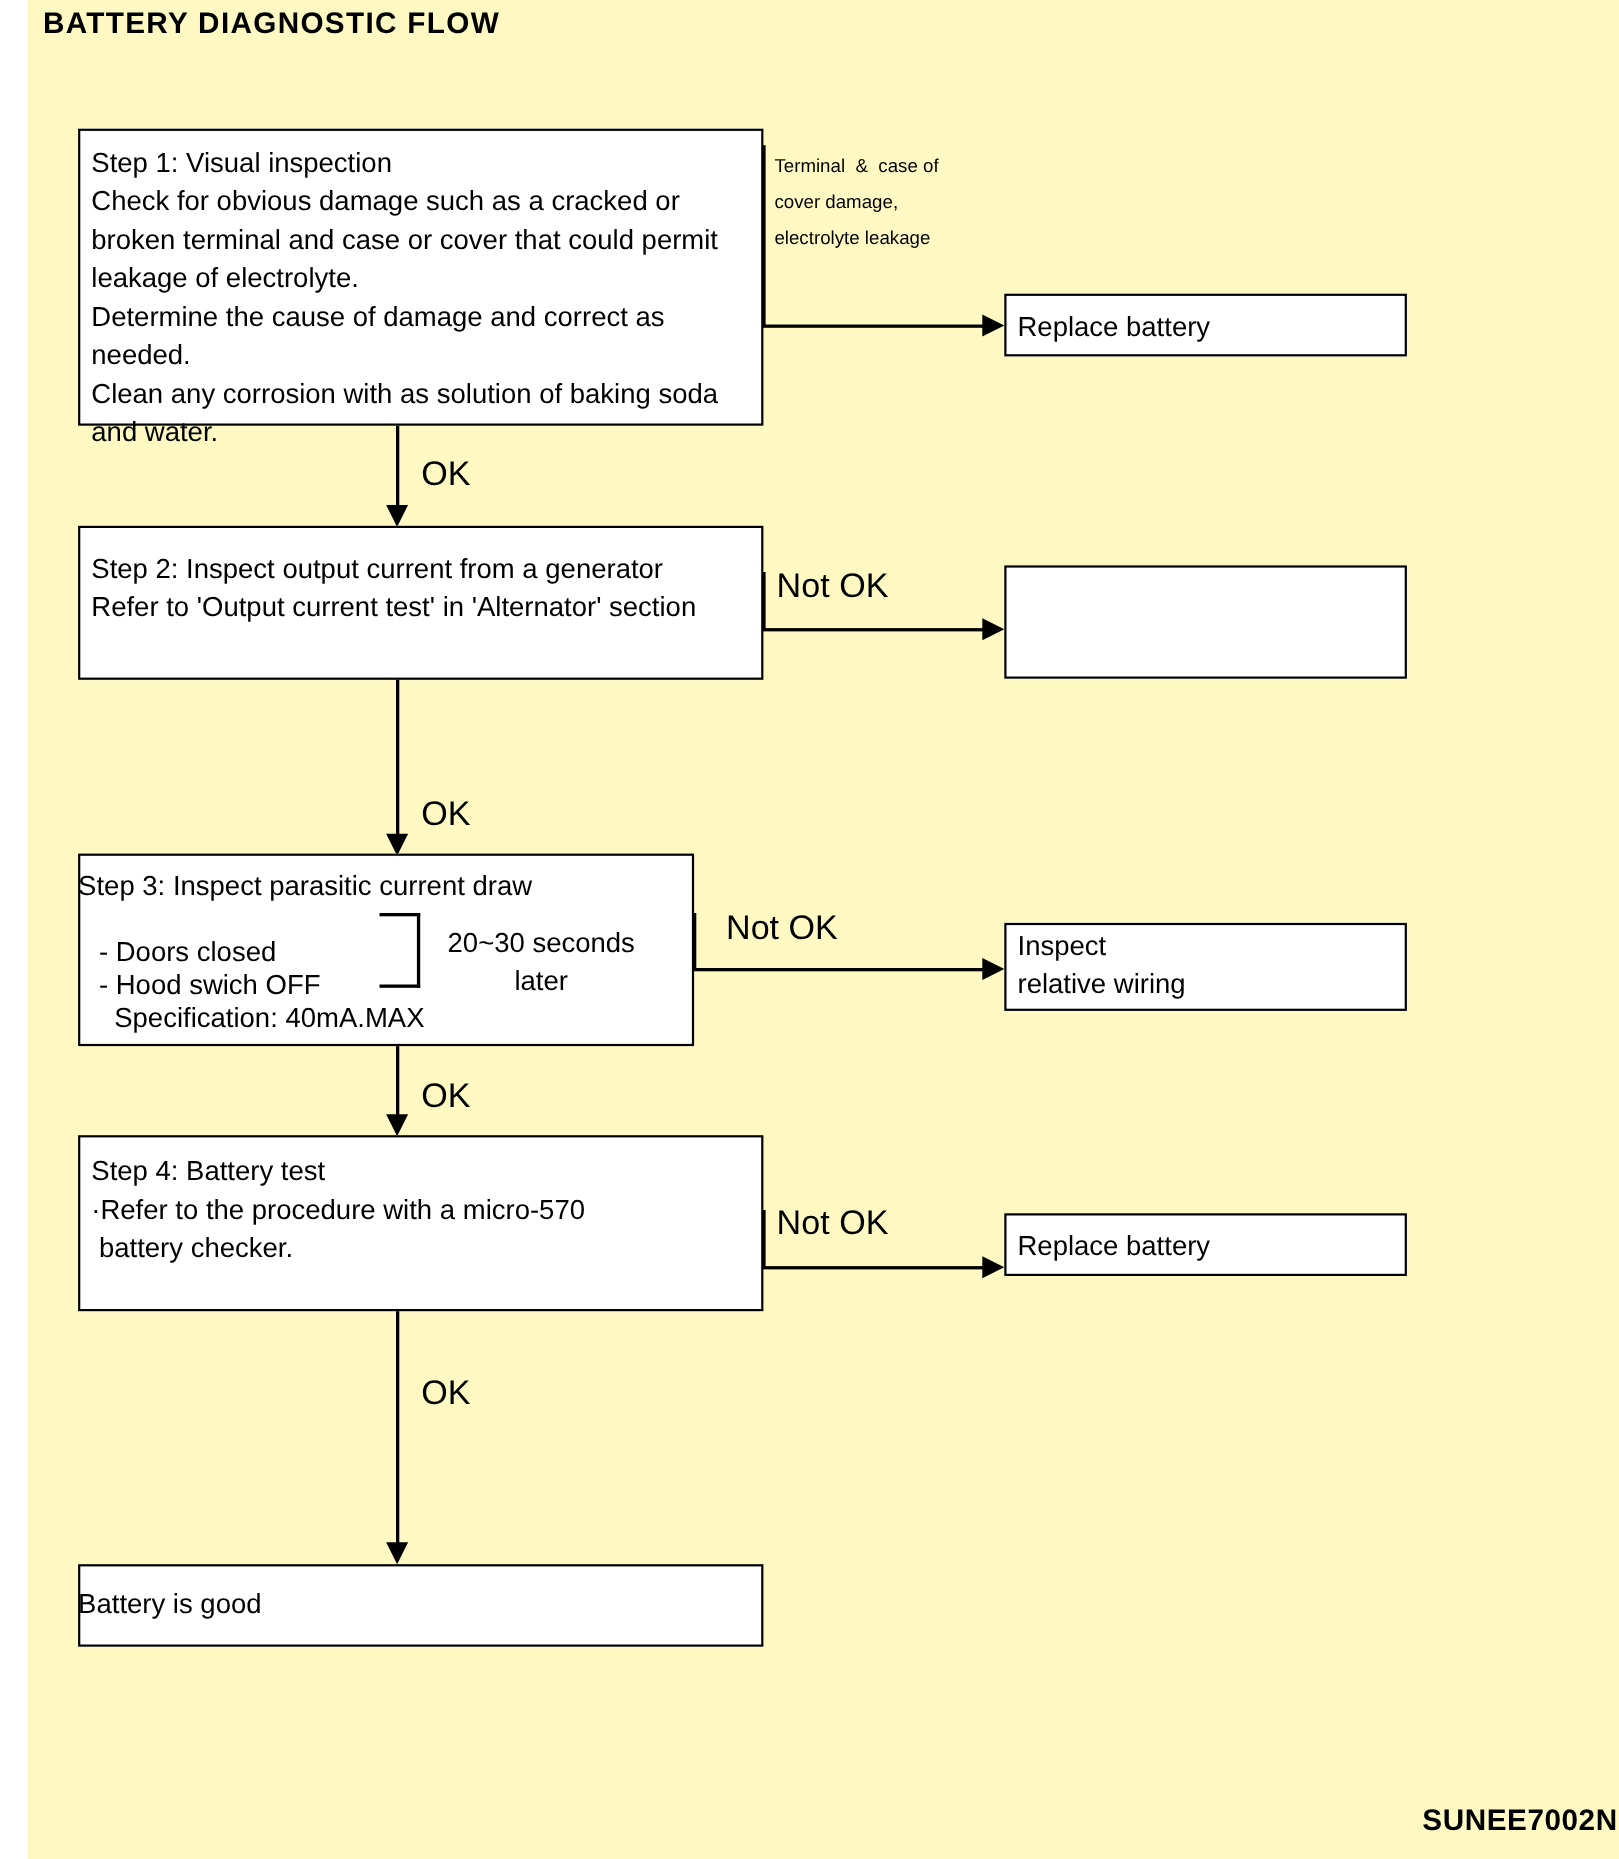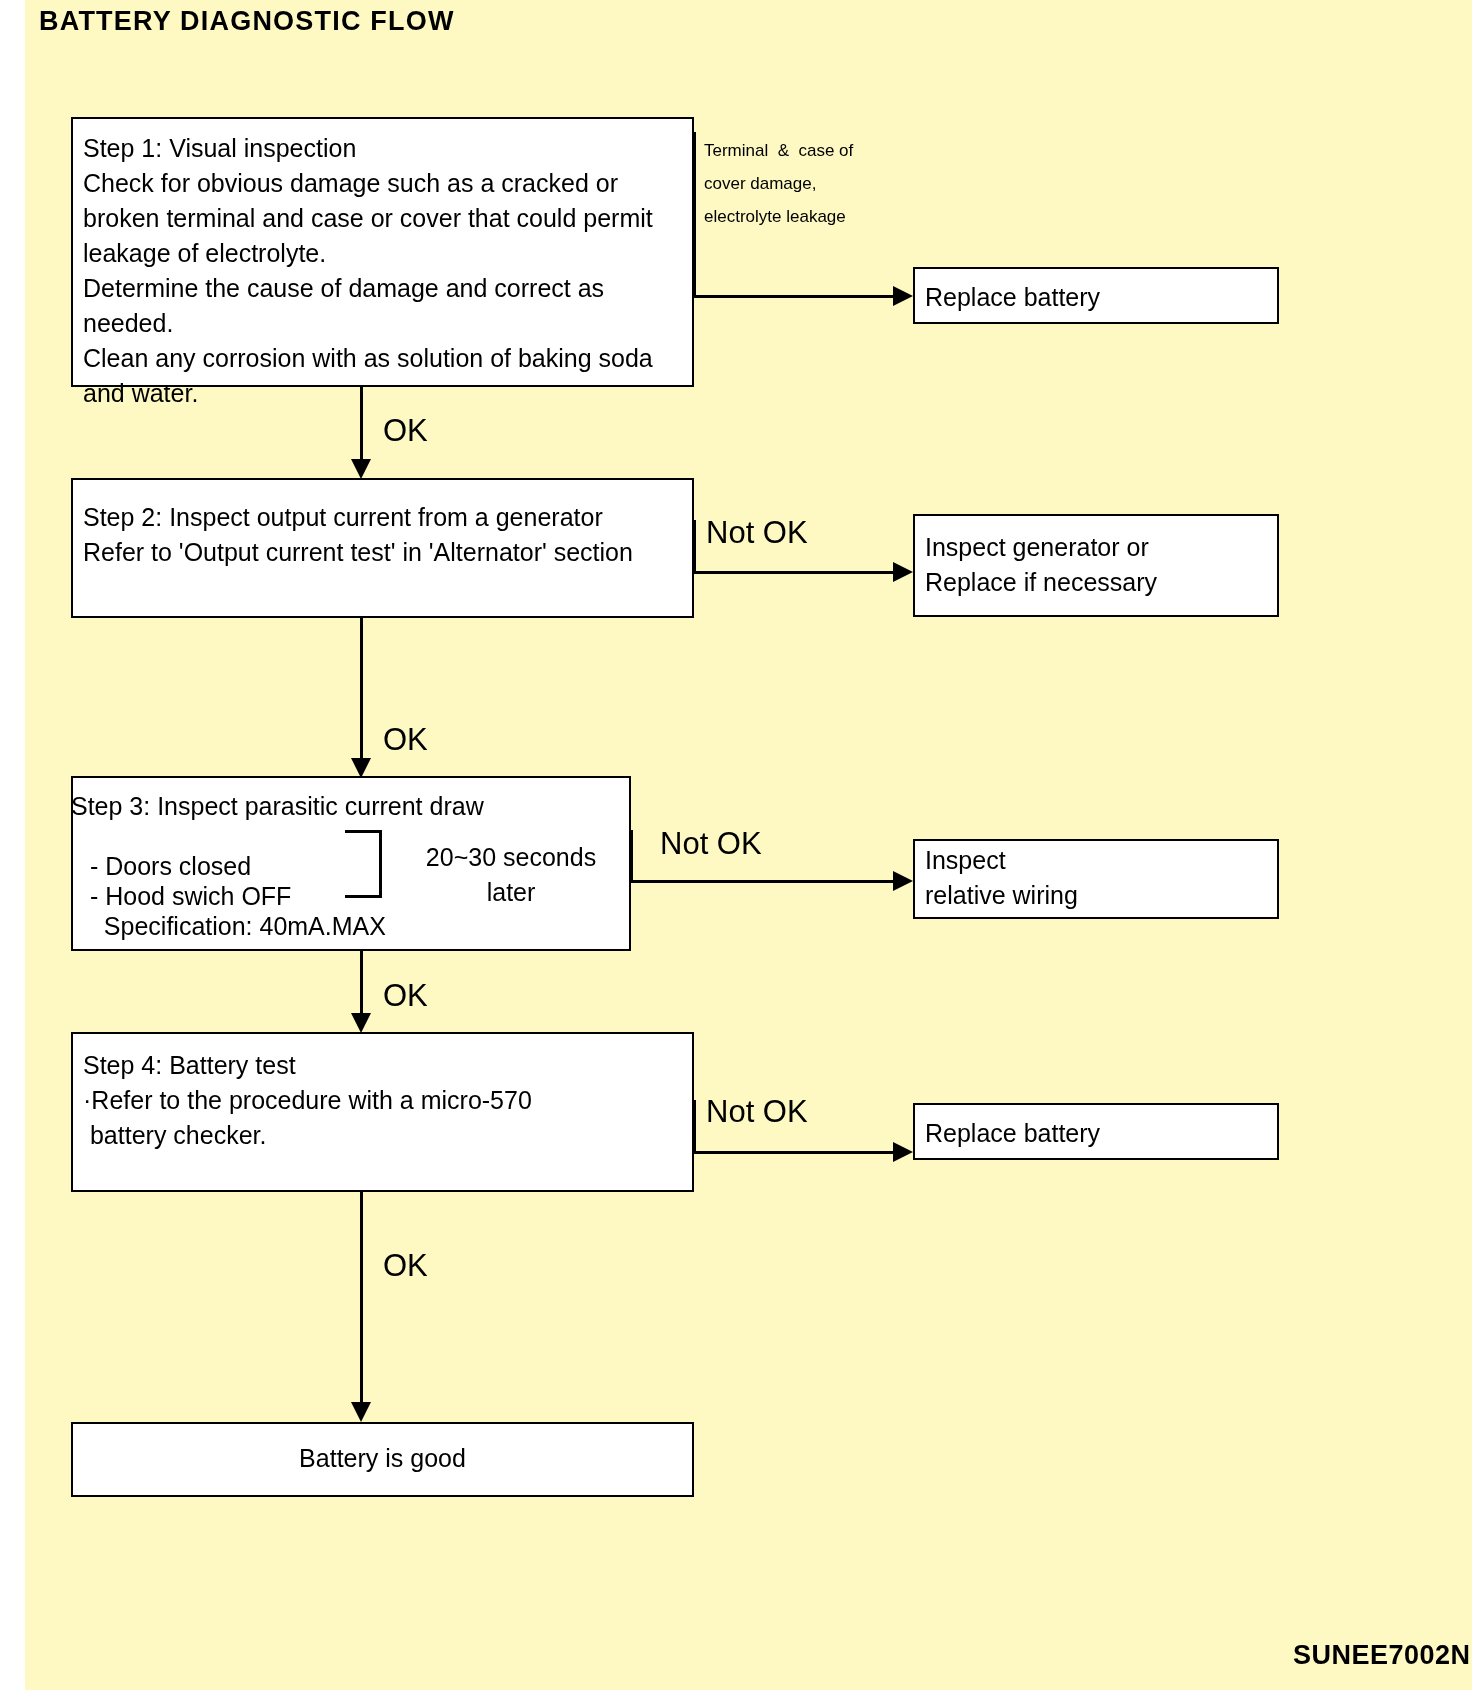--- a/index.html
+++ b/index.html
@@ -39,21 +39,21 @@
     background: #fff;
   }
   .box-text {
     position: absolute;
     box-sizing: border-box;
     white-space: pre-wrap;
     font-size: 25px;
     line-height: 35px;
   }
   .center-text {
-    text-align: center;
+    text-align: left;
     width: 100%;
   }
 
   
   .annot {
     position: absolute;
     font-size: 17px;
     line-height: 33px;
     white-space: pre-wrap;
   }
@@ -142,39 +142,37 @@
   <div class="box" style="left:46px; top:478px; width:623px; height:140px;"></div>
   <div class="box-text" style="left:58px; top:500px; width:612px;">Step 2: Inspect output current from a generator
 Refer to 'Output current test' in 'Alternator' section</div>
 
   <div class="vline" style="left:668px; top:520px; height:53px;"></div>
   <div class="hline" style="left:668px; top:571px; width:205px;"></div>
   <div class="arrow-right" style="left:868px; top:562px;"></div>
   <div class="edge-label" style="left:681px; top:515px;">Not OK</div>
 
   <div class="box" style="left:888px; top:514px; width:366px; height:103px;"></div>
-  <div class="box-text" style="left:900px; top:530px; width:350px;">Inspect generator or
-Replace if necessary</div>
 
   <div class="vline" style="left:335px; top:618px; height:150px;"></div>
   <div class="arrow-down" style="left:326px; top:758px;"></div>
   <div class="edge-label" style="left:358px; top:722px;">OK</div>
 
   <div class="box" style="left:46px; top:776px; width:560px; height:175px;"></div>
   <div class="box-text" style="left:46px; top:789px; width:520px;">Step 3: Inspect parasitic current draw</div>
   <div class="box-text" style="left:58px; top:879px; width:300px;"> - Hood swich OFF</div>
   <div class="box-text" style="left:58px; top:849px; width:300px;"> - Doors closed</div>
   <div class="box-text" style="left:58px; top:909px; width:400px;">   Specification: 40mA.MAX</div>
 
   <div class="bracket" style="left:320px; top:830px; width:40px; height:68px;">
     <div class="b-h" style="left:0; top:0; width:37px;"></div>
     <div class="b-v" style="left:34px; top:0; height:68px;"></div>
     <div class="b-h" style="left:0; top:65px; width:37px;"></div>
   </div>
-  <div class="box-text" style="left:391px; top:840px; width:190px; text-align:center;">20~30 seconds
+  <div class="box-text" style="left:372px; top:840px; width:190px; text-align:center;">20~30 seconds
 later</div>
 
   <div class="vline" style="left:605px; top:830px; height:52px;"></div>
   <div class="hline" style="left:605px; top:880px; width:268px;"></div>
   <div class="arrow-right" style="left:868px; top:871px;"></div>
   <div class="edge-label" style="left:635px; top:826px;">Not OK</div>
 
   <div class="box" style="left:888px; top:839px; width:366px; height:80px;"></div>
   <div class="box-text" style="left:900px; top:843px; width:350px;">Inspect
 relative wiring</div>

